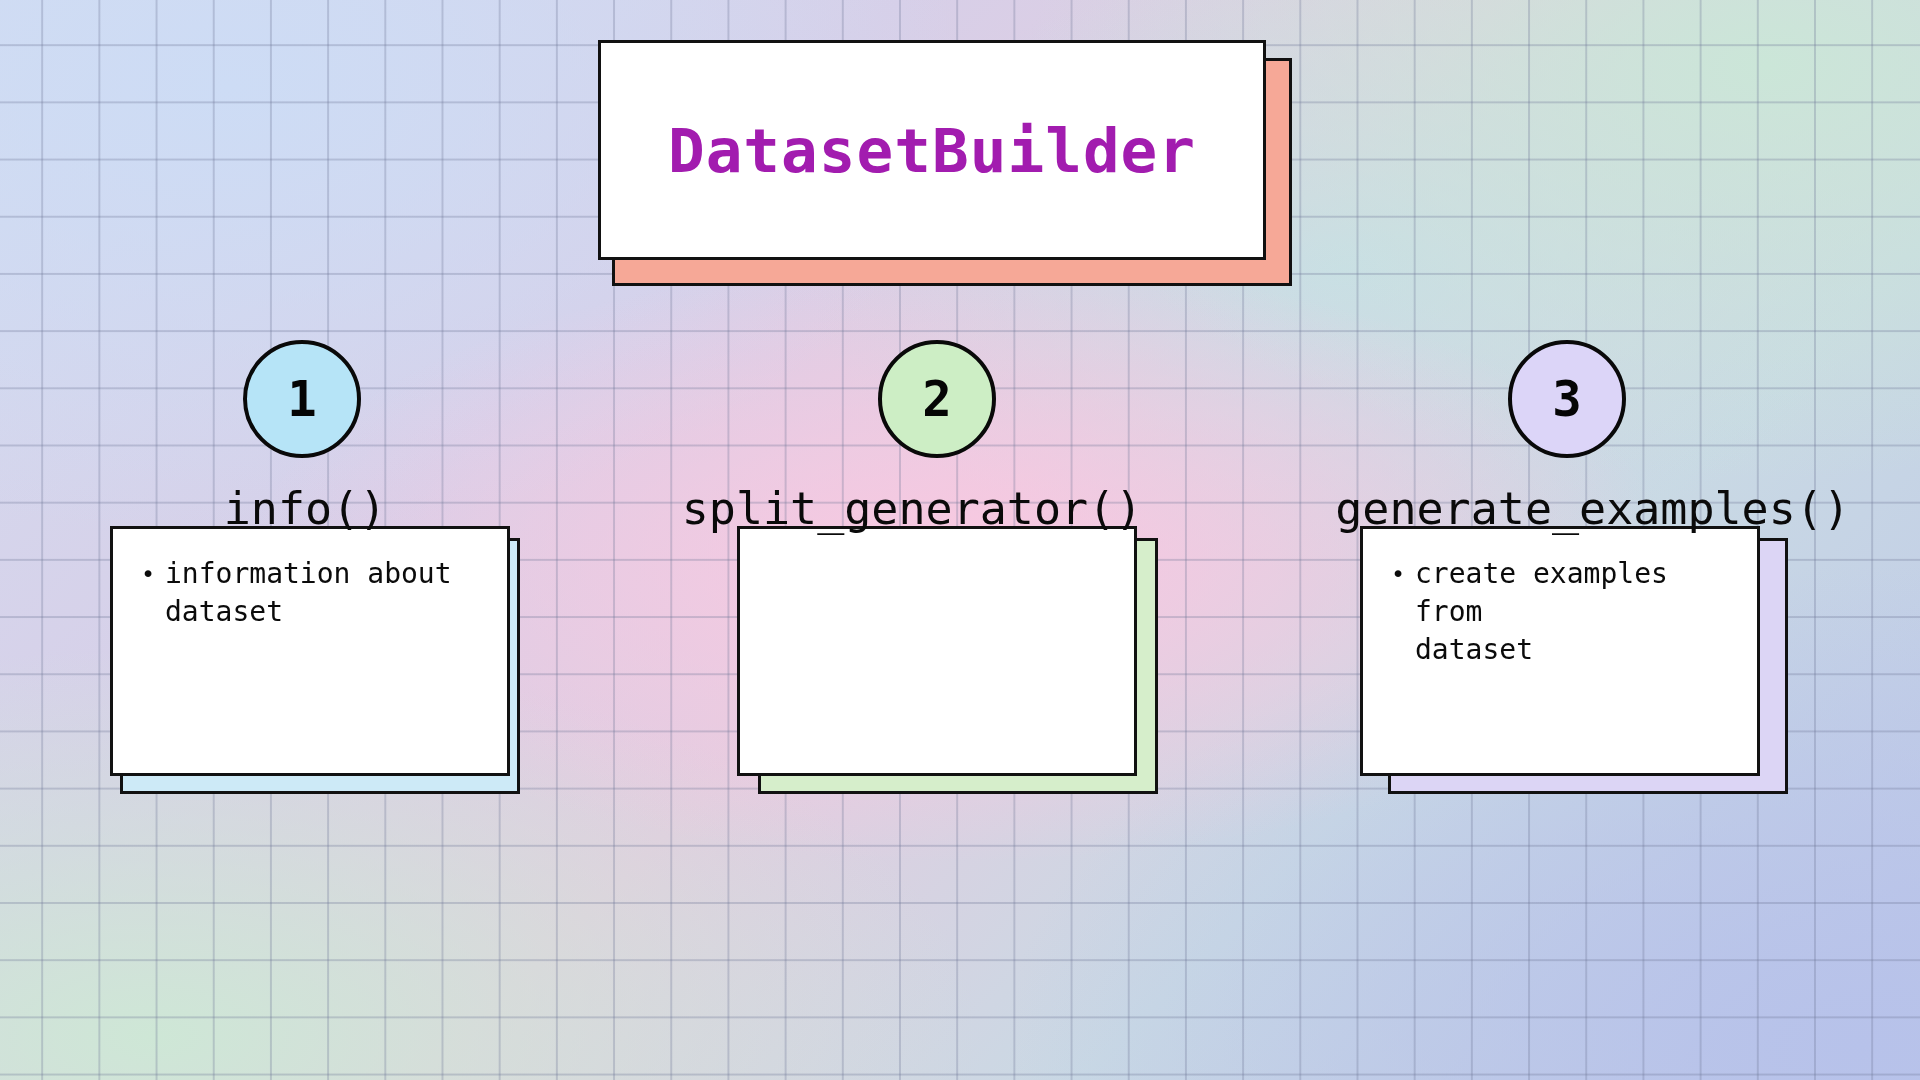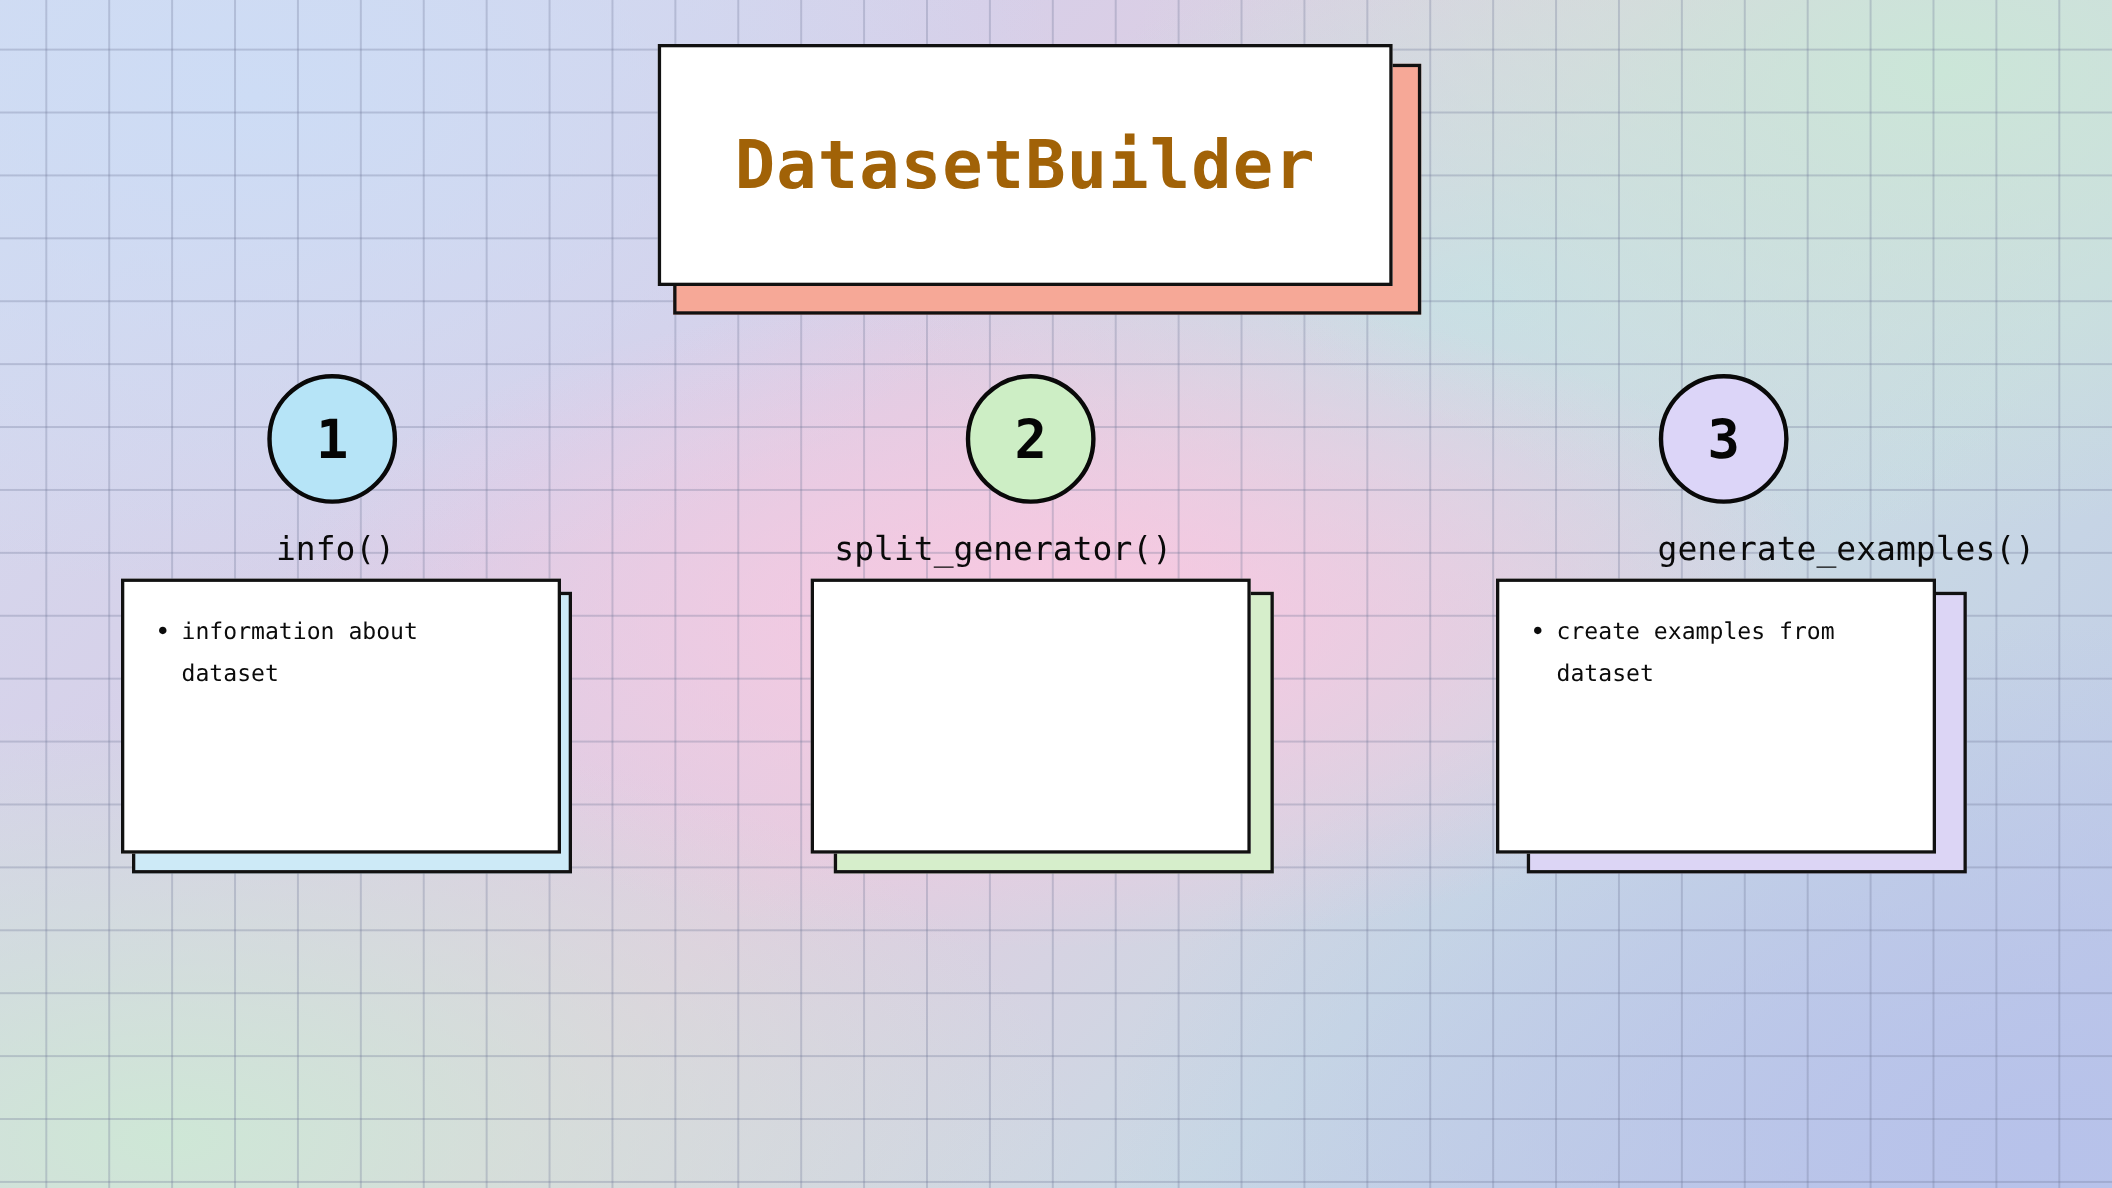--- a/index.html
+++ b/index.html
@@ -50,21 +50,21 @@
   
   #title-group { position:absolute; left:598px; top:40px; width:680px; height:240px; }
   #title-shadow { left:14px; top:18px; width:680px; height:228px; background:#f6a897; }
   #title-card   { left:0px;  top:0px;  width:668px; height:220px;
                   display:flex; align-items:center; justify-content:center; }
   #title-text {
     font-family:"DejaVu Sans Mono", monospace;
     font-weight:bold;
     font-size:61px;
     letter-spacing:1px;
-    color:#a16207;
+    color:#a21caf;
     white-space:nowrap;
   }
 
   
   .column { position:absolute; top:340px; }
   .circle {
     position:absolute;
     width:118px; height:118px;
     border-radius:50%;
     border:4px solid #090909;
@@ -72,35 +72,35 @@
     font-family:"DejaVu Sans Mono", monospace;
     font-weight:bold;
     font-size:49px;
     color:#050505;
     z-index:3;
   }
   .fn-label {
     position:absolute;
     font-family:"DejaVu Sans Mono", monospace;
     font-weight:normal;
-    font-size:30px;
+    font-size:45px;
     color:#0a0a0a;
     white-space:nowrap;
     text-align:center;
     z-index:3;
   }
   .body-card {
     position:absolute;
     padding:26px 22px 0 22px;
   }
   .bullets { list-style:none; }
   .bullets li {
     position:relative;
     font-family:"DejaVu Sans Mono", monospace;
-    font-size:21px;
+    font-size:28px;
     line-height:38px;
     color:#0b0b0b;
     padding-left:30px;
     margin-bottom:0px;
     white-space:pre-line;
   }
   .bullets li::before {
     content:"\2022";
     position:absolute;
     left:6px; top:0;

